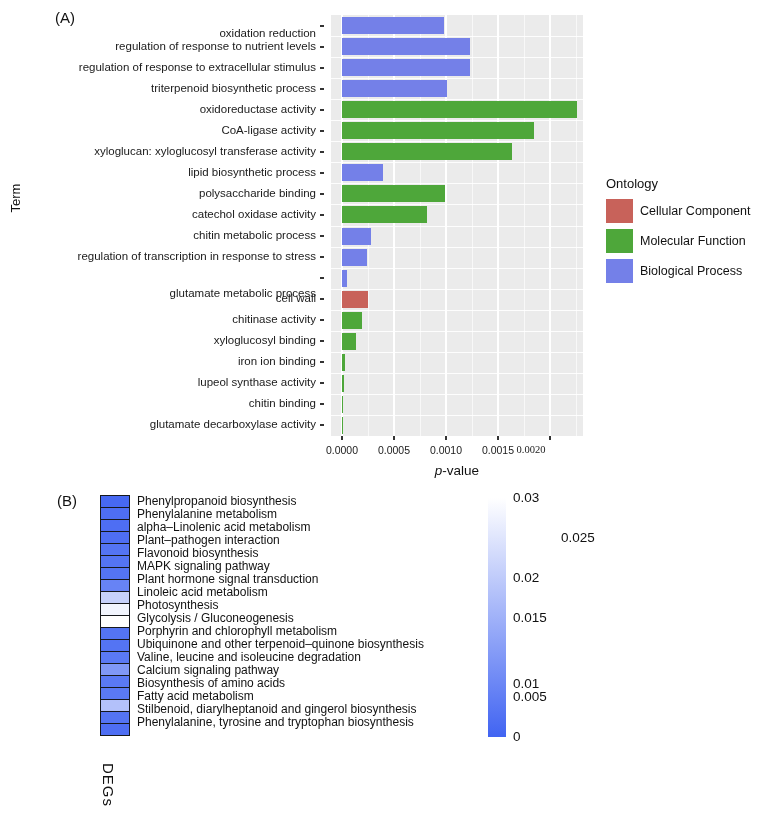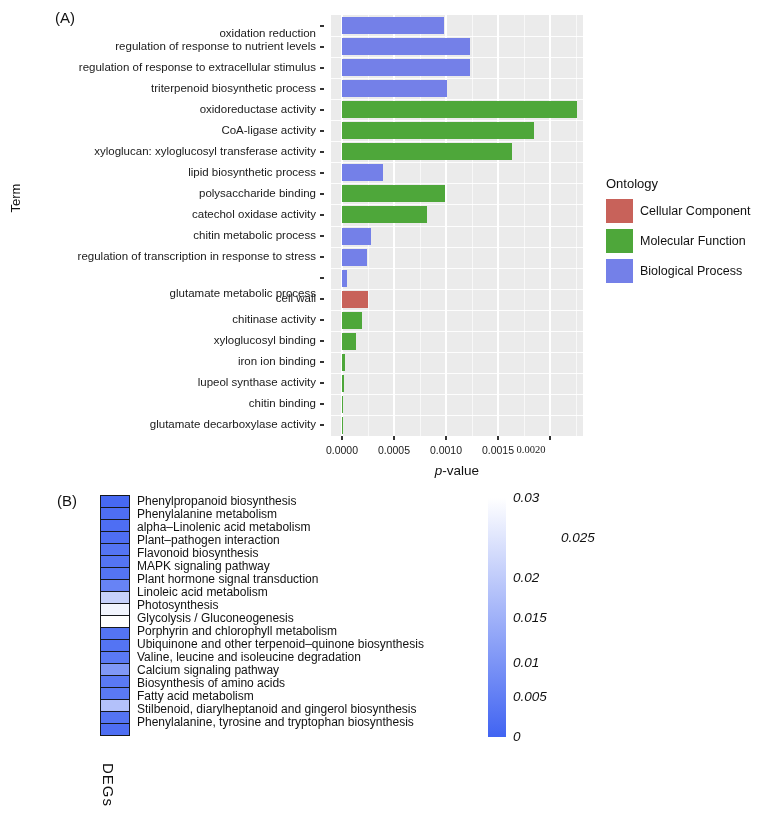--- a/index.html
+++ b/index.html
@@ -43,21 +43,21 @@
   .hcell:first-child { margin-top:0; }
 
   #pb-rows { position:absolute; left:137px; top:495px; }
   .hrow-lab { height:13px; line-height:13px; font-size:12px; white-space:nowrap; color:#111; }
 
   #pb-xtitle { position:absolute; left:100px; top:763px; font-size:15px; color:#111;
                writing-mode:vertical-lr; letter-spacing:1px; }
 
   #pb-cbar { position:absolute; left:488px; top:498px; width:18px; height:239px;
              background:linear-gradient(to bottom,#ffffff 0%,#4164f2 100%); }
-  .cb-lab { position:absolute; left:513px; height:16px; line-height:16px; font-size:13.5px; color:#111; white-space:nowrap;font-style:italic; }
+  .cb-lab { position:absolute; left:513px; height:16px; line-height:16px; font-size:13.5px; color:#111; white-space:nowrap; }
 </style>
 </head>
 <body>
 
 <div id="page">
 
   <div class="panel-label" style="left:55px; top:9px;">(A)</div>
   <div id="pa-ytitle">Term</div>
   <div id="pa-ylabels">
       <div class="ylab" style="top: 3.525px; margin-top: 8px;">oxidation reduction</div>
@@ -226,18 +226,18 @@
       <div class="hrow-lab">Stilbenoid, diarylheptanoid and gingerol biosynthesis</div>
       <div class="hrow-lab">Phenylalanine, tyrosine and tryptophan biosynthesis</div>
     </div>
   <div id="pb-xtitle">DEGs</div>
   <div id="pb-cbar"></div>
   <div id="pb-cbar-labels">
       <div class="cb-lab" style="top: 490px;">0.03</div>
       <div class="cb-lab" style="top: 529.833px; margin-left: 48px;">0.025</div>
       <div class="cb-lab" style="top: 569.667px;">0.02</div>
       <div class="cb-lab" style="top: 609.5px;">0.015</div>
-      <div class="cb-lab" style="top: 655px; text-align: right;">0.01</div>
+      <div class="cb-lab" style="top: 676px; text-align: right;">0.01</div>
       <div class="cb-lab" style="top: 689.167px;">0.005</div>
       <div class="cb-lab" style="top: 729px;">0</div>
     </div>
 
 </div>
 
 </body></html>

